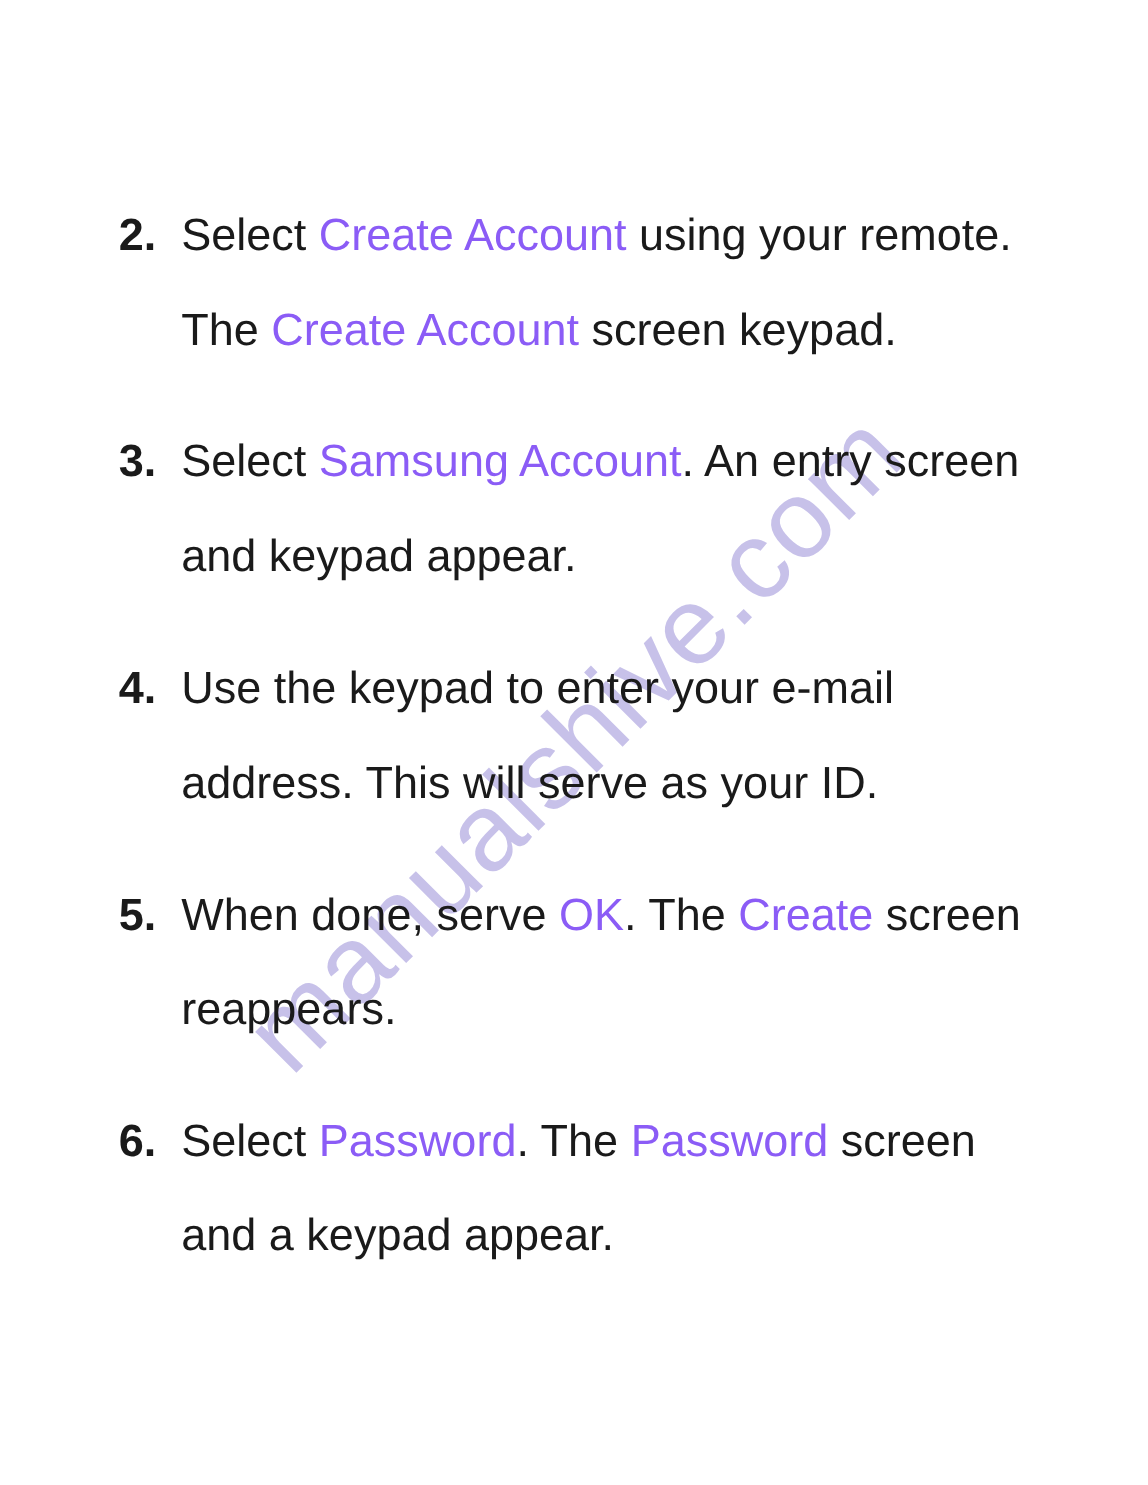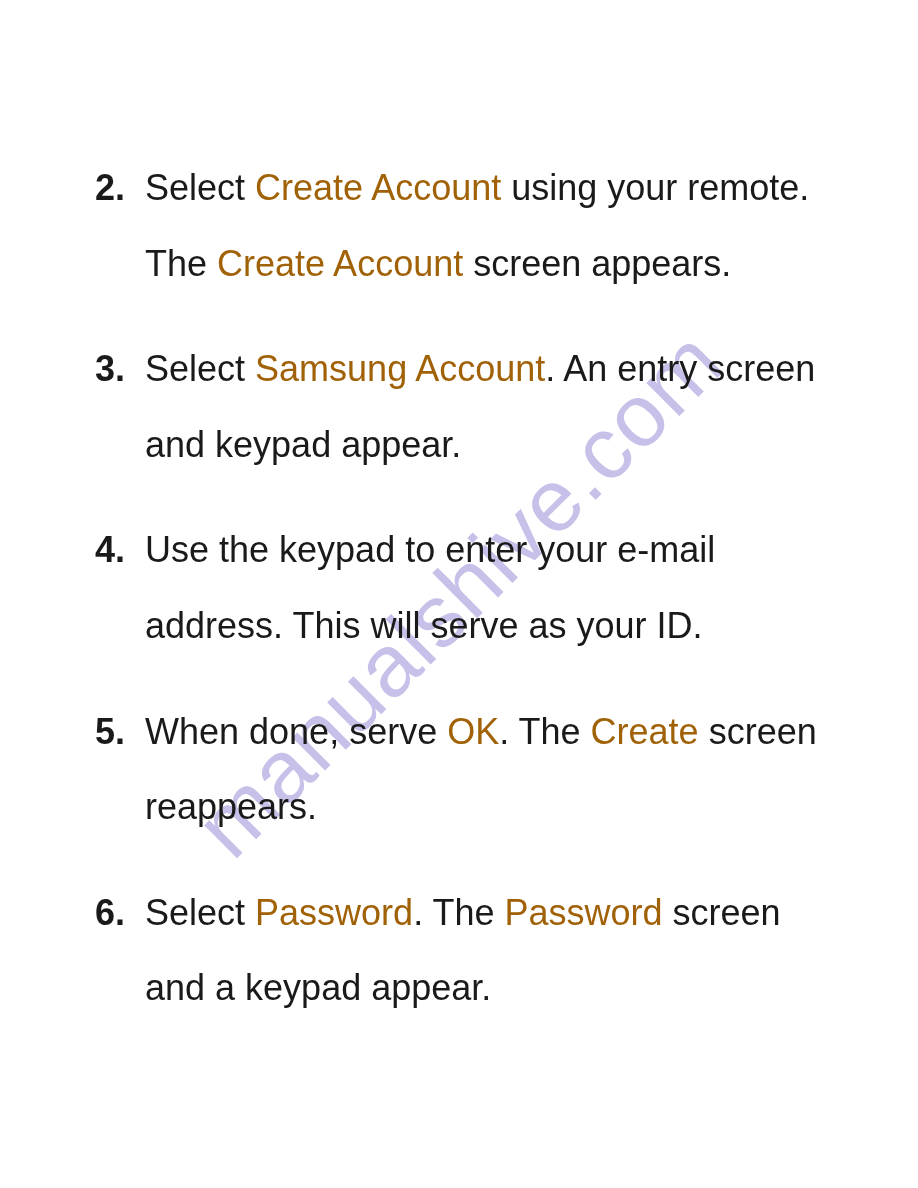--- a/index.html
+++ b/index.html
@@ -29,21 +29,21 @@
     .step-num {
       position: absolute;
       left: 0;
       font-weight: bold;
       color: #1a1a1a;
     }
     .step-num:after {
       content: ".";
     }
     .hl {
-      color: #a16207;
+      color: #8b5cf6;
     }
     .watermark {
       position: absolute;
       top: 50%;
       left: 50%;
       transform: translate(-50%, -50%) rotate(-45deg);
       font-size: 88px;
       color: #9a8fd8;
       opacity: 0.55;
       pointer-events: none;
@@ -51,18 +51,18 @@
       letter-spacing: 1px;
       white-space: nowrap;
     }
   </style>
 </head>
 <body>
 
 <div class="watermark">manualshive.com</div>
 
 <ol id="steps-container">
-    <li><span class="step-num">2</span><span>Select </span><span class="hl">Create Account</span><span> using your remote. The </span><span class="hl">Create Account</span><span> screen appears.</span></li>
+    <li><span class="step-num">2</span><span>Select </span><span class="hl">Create Account</span><span> using your remote. The </span><span class="hl">Create Account</span><span> screen keypad.</span></li>
     <li><span class="step-num">3</span><span>Select </span><span class="hl">Samsung Account</span><span>. An entry screen and keypad appear.</span></li>
     <li><span class="step-num">4</span><span>Use the keypad to enter your e-mail address. This will serve as your ID.</span></li>
     <li><span class="step-num">5</span><span>When done, serve </span><span class="hl">OK</span><span>. The </span><span class="hl">Create</span><span> screen reappears.</span></li>
     <li><span class="step-num">6</span><span>Select </span><span class="hl">Password</span><span>. The </span><span class="hl">Password</span><span> screen and a keypad appear.</span></li>
   </ol>
 
 </body></html>

